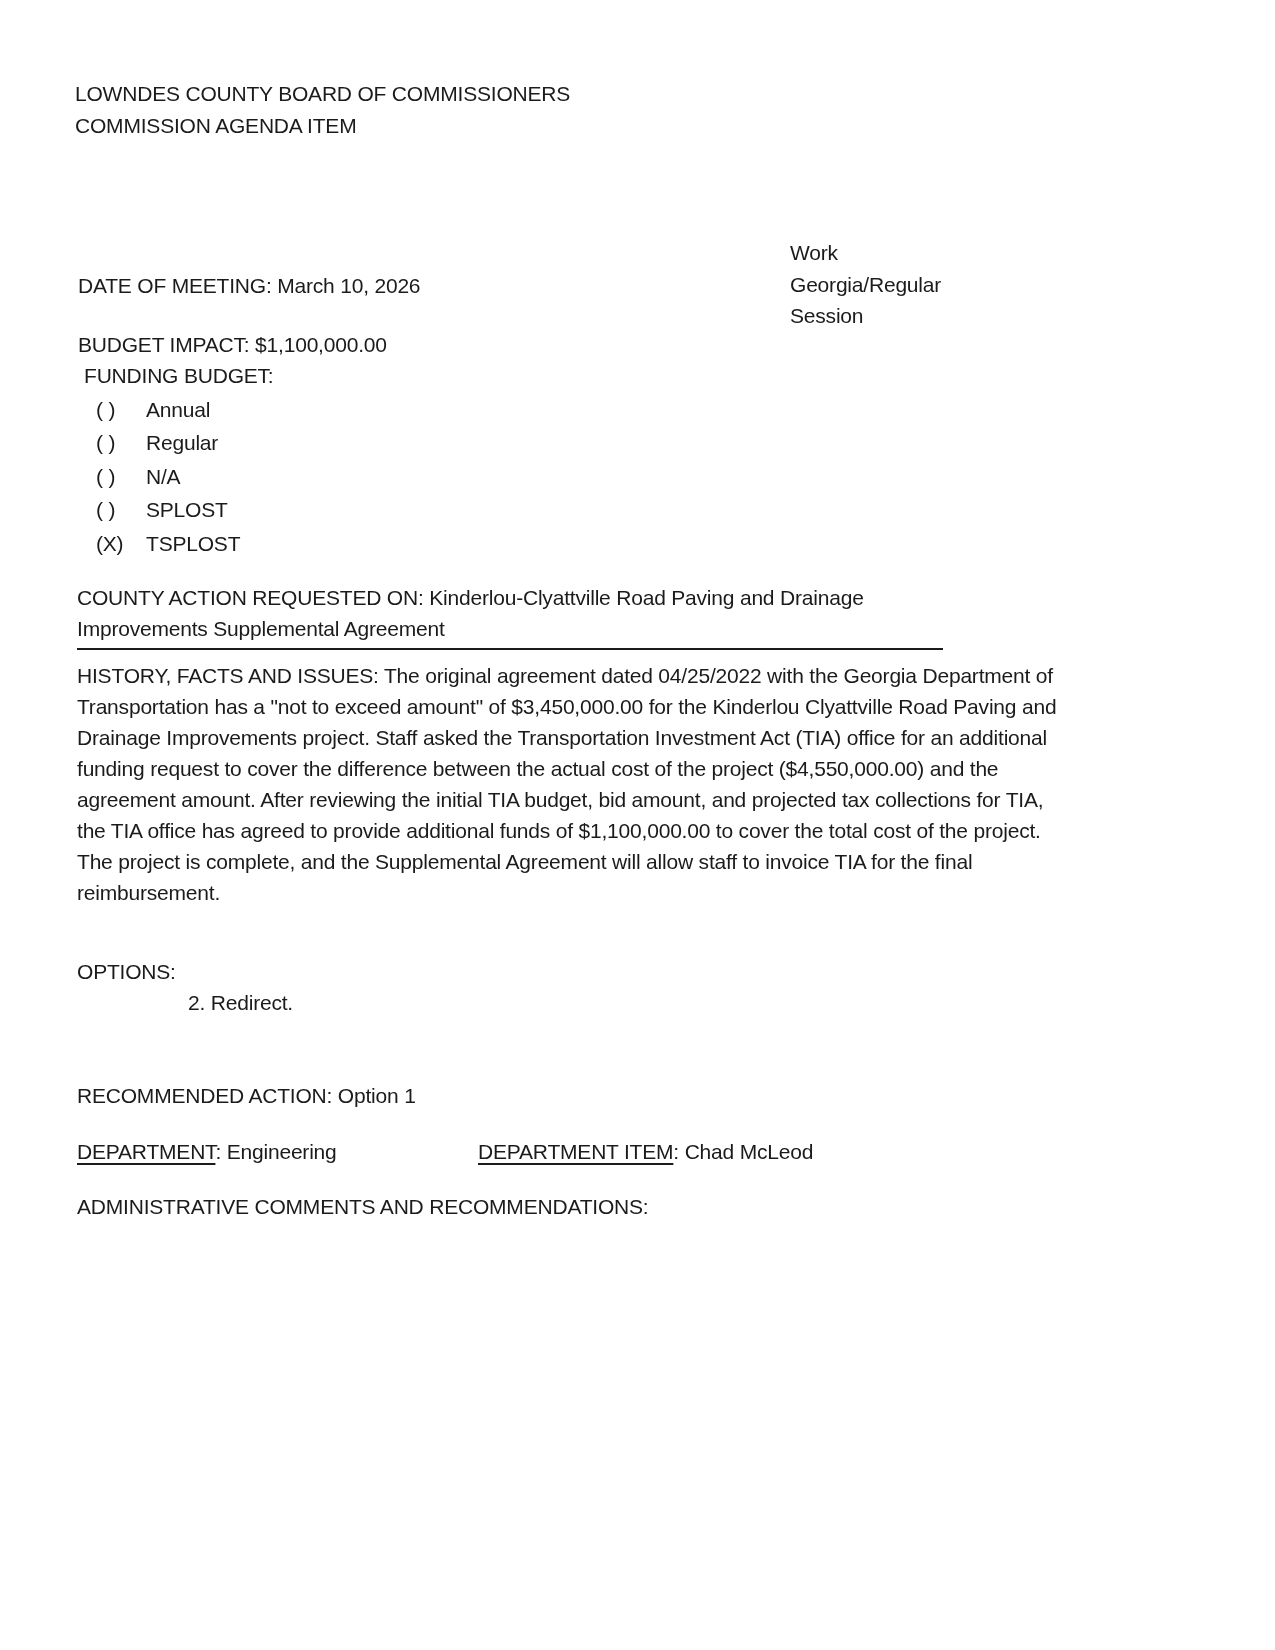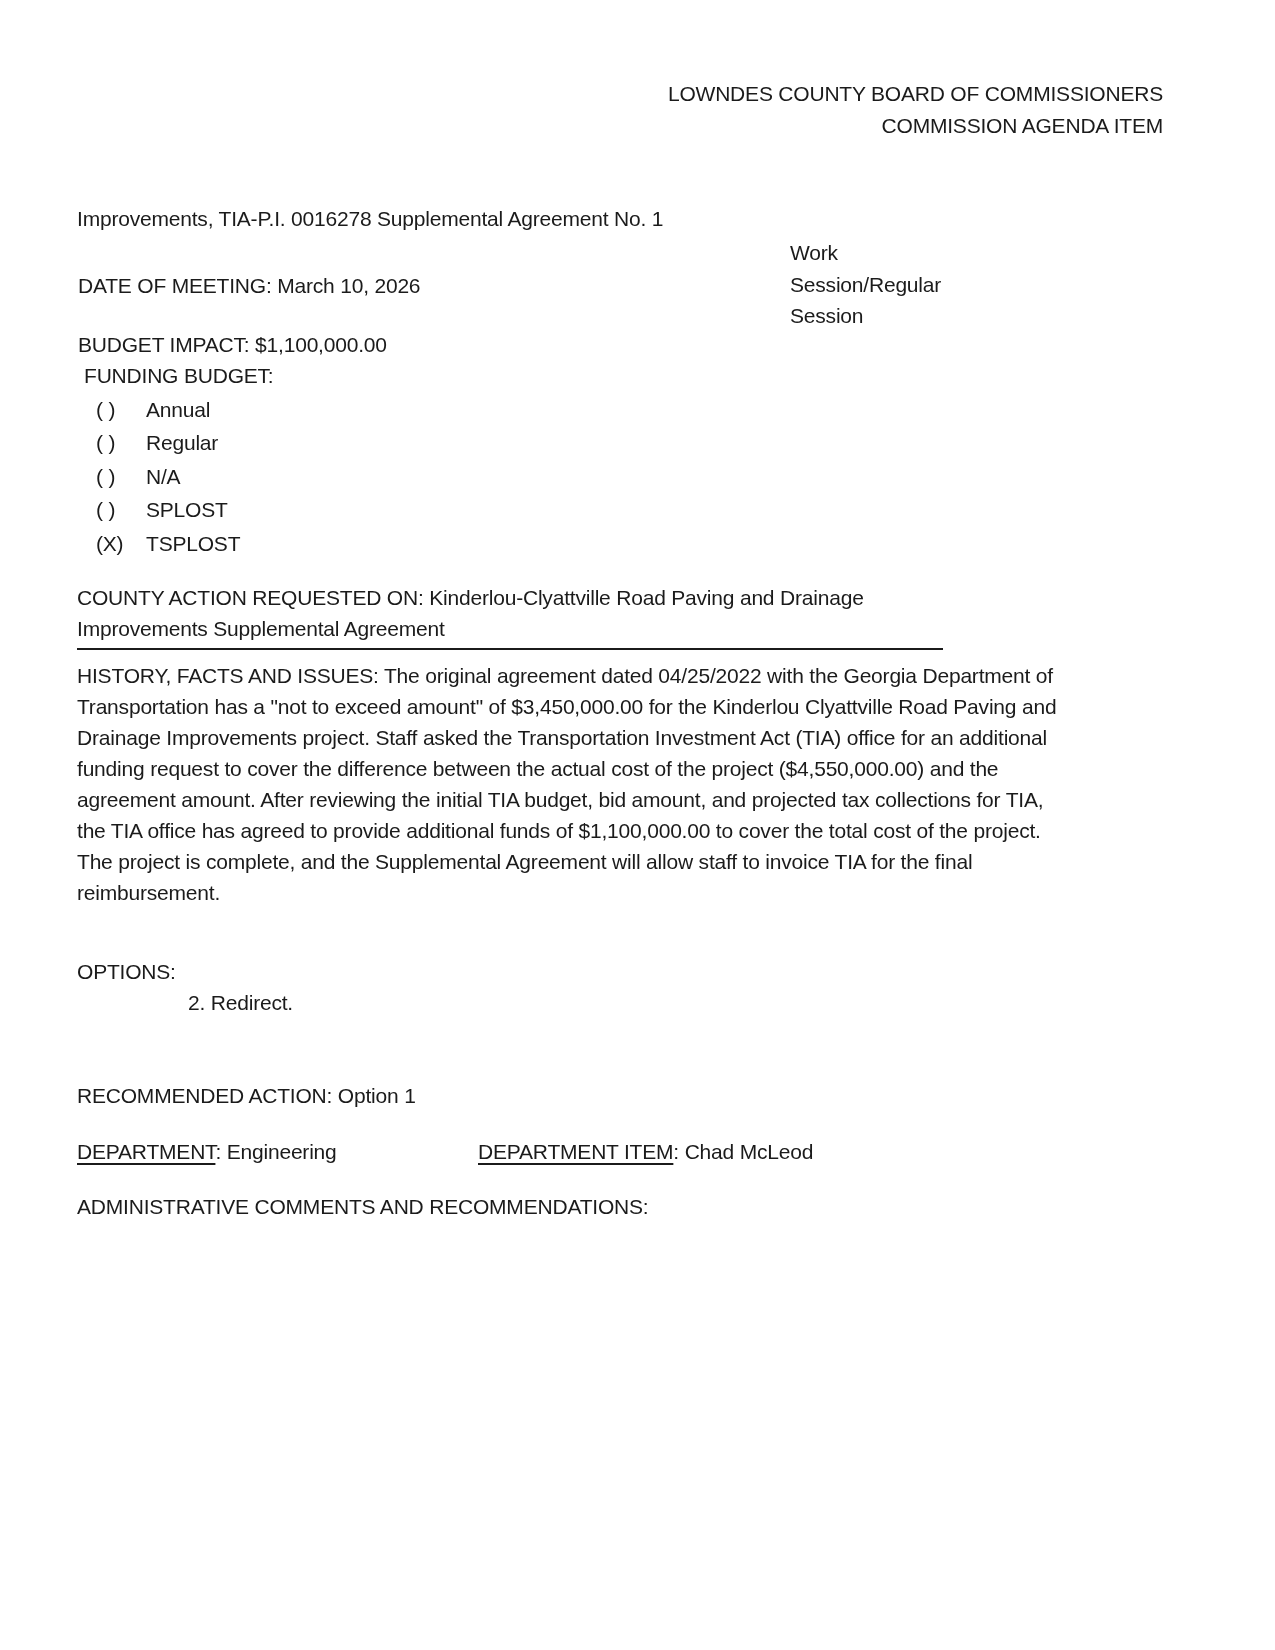--- a/index.html
+++ b/index.html
@@ -20,21 +20,21 @@
     color: #1b1b1b;
   }
   .ln {
     position: absolute;
     white-space: nowrap;
   }
   .center-block {
     position: absolute;
     left: 75px;
     width: 1088px;
-    text-align: right;
+    text-align: left;
     white-space: nowrap;
   }
   .rule {
     position: absolute;
     border-top: 2px solid #1b1b1b;
     height: 0;
   }
   .u {
     text-decoration: underline;
     text-decoration-thickness: 2px;
@@ -49,24 +49,23 @@
   }
 </style>
 </head>
 <body>
 
 <div class="page">
 
   <div class="center-block" style="top:78px">LOWNDES COUNTY BOARD OF COMMISSIONERS</div>
   <div class="center-block" style="top:110px">COMMISSION AGENDA ITEM</div>
 
-  <div class="ln" style="left:77px; top:203px">Improvements, TIA-P.I. 0016278 Supplemental Agreement No. 1</div>
 
   <div class="ln" style="left:790px; top:237px">Work</div>
-  <div class="ln" style="left:790px; top:269px">Session/Regular</div>
+  <div class="ln" style="left:790px; top:269px">Georgia/Regular</div>
   <div class="ln" style="left:790px; top:300px">Session</div>
 
   <div class="ln" style="left:78px; top:270px">DATE OF MEETING: March 10, 2026</div>
 
   <div class="ln" style="left:78px; top:329px">BUDGET IMPACT: $1,100,000.00</div>
   <div class="ln" style="left:84px; top:360px">FUNDING BUDGET:</div>
 
   <div class="ln funding-row" style="left:96px; top:394px">
     <span>( )</span>
     <span class="opt-label">Annual</span>

